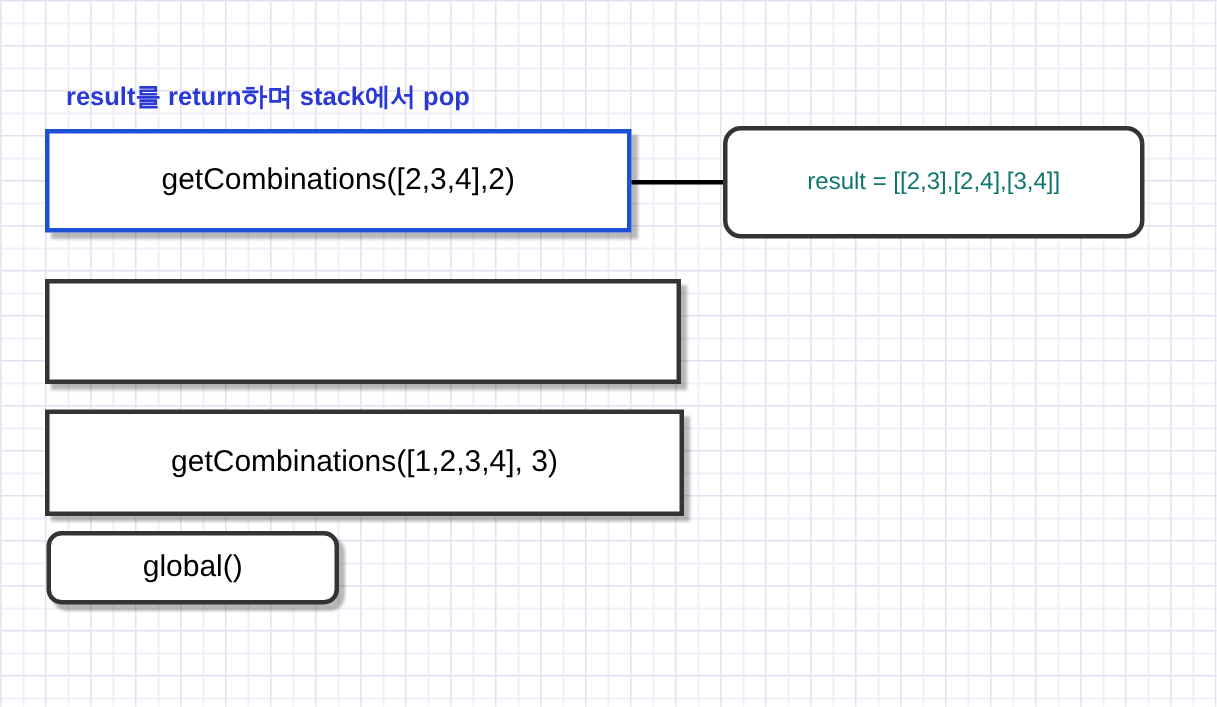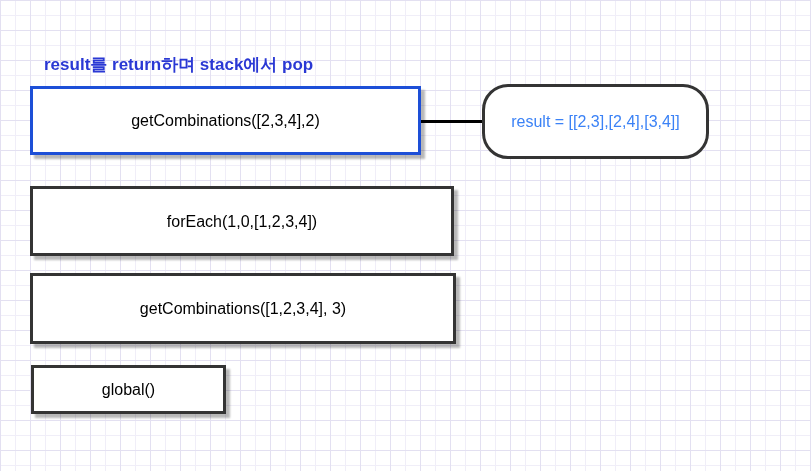--- a/index.html
+++ b/index.html
@@ -30,40 +30,40 @@
     font-size:17px;font-weight:700;color:var(--title-blue);
     white-space:nowrap;
   }
   .frame{
     position:absolute;
     box-sizing:border-box;
     background:#fff;
     border:3px solid var(--frame-border);
     box-shadow:4px 4px 2px rgba(0,0,0,0.28);
     display:flex;flex-direction:column;justify-content:center;align-items:center;
-    font-size:16px;color:#000;line-height:21px;
+    font-size:20px;color:#000;line-height:21px;
     text-align:center;
   }
   .frame.active{border-color:var(--active-border);}
   .frame-1{left:30px;top:86px;width:391px;height:69px;}
   .frame-2{left:30px;top:186px;width:424px;height:70px;}
   .frame-3{left:30px;top:273px;width:426px;height:71px;}
-  .frame-4{left:31px;top:365px;width:195px;height:49px;}
+  .frame-4{left:31px;top:354px;width:195px;height:49px;border-radius:10px;}
   .connector{
     position:absolute;left:421px;top:120px;width:62px;height:3px;
     background:var(--connector);
   }
   .pill{
-    position:absolute;left:482px;top:84px;width:227px;height:75px;
+    position:absolute;left:482px;top:84px;width:281px;height:75px;
     box-sizing:border-box;
     background:#fff;
     border:3px solid var(--frame-border);
-    border-radius:26px;
+    border-radius:12px;
     display:flex;justify-content:center;align-items:center;
-    font-size:16px;color:#3b82f6;
+    font-size:16px;color:#0f766e;
   }
   .line{white-space:nowrap;}
 </style>
 </head>
 <body>
 
 <div class="canvas">
 
   <div class="title">result를 return하며 stack에서 pop</div>
 
@@ -71,21 +71,20 @@
     <div class="line">getCombinations([2,3,4],2)</div>
   </div>
 
   <div class="connector"></div>
 
   <div class="pill">
     <div class="line">result = [[2,3],[2,4],[3,4]]</div>
   </div>
 
   <div class="frame frame-2">
-    <div class="line">forEach(1,0,[1,2,3,4])</div>
   </div>
 
   <div class="frame frame-3">
     <div class="line">getCombinations([1,2,3,4], 3)</div>
   </div>
 
   <div class="frame frame-4">
     <div class="line">global()</div>
   </div>
 

